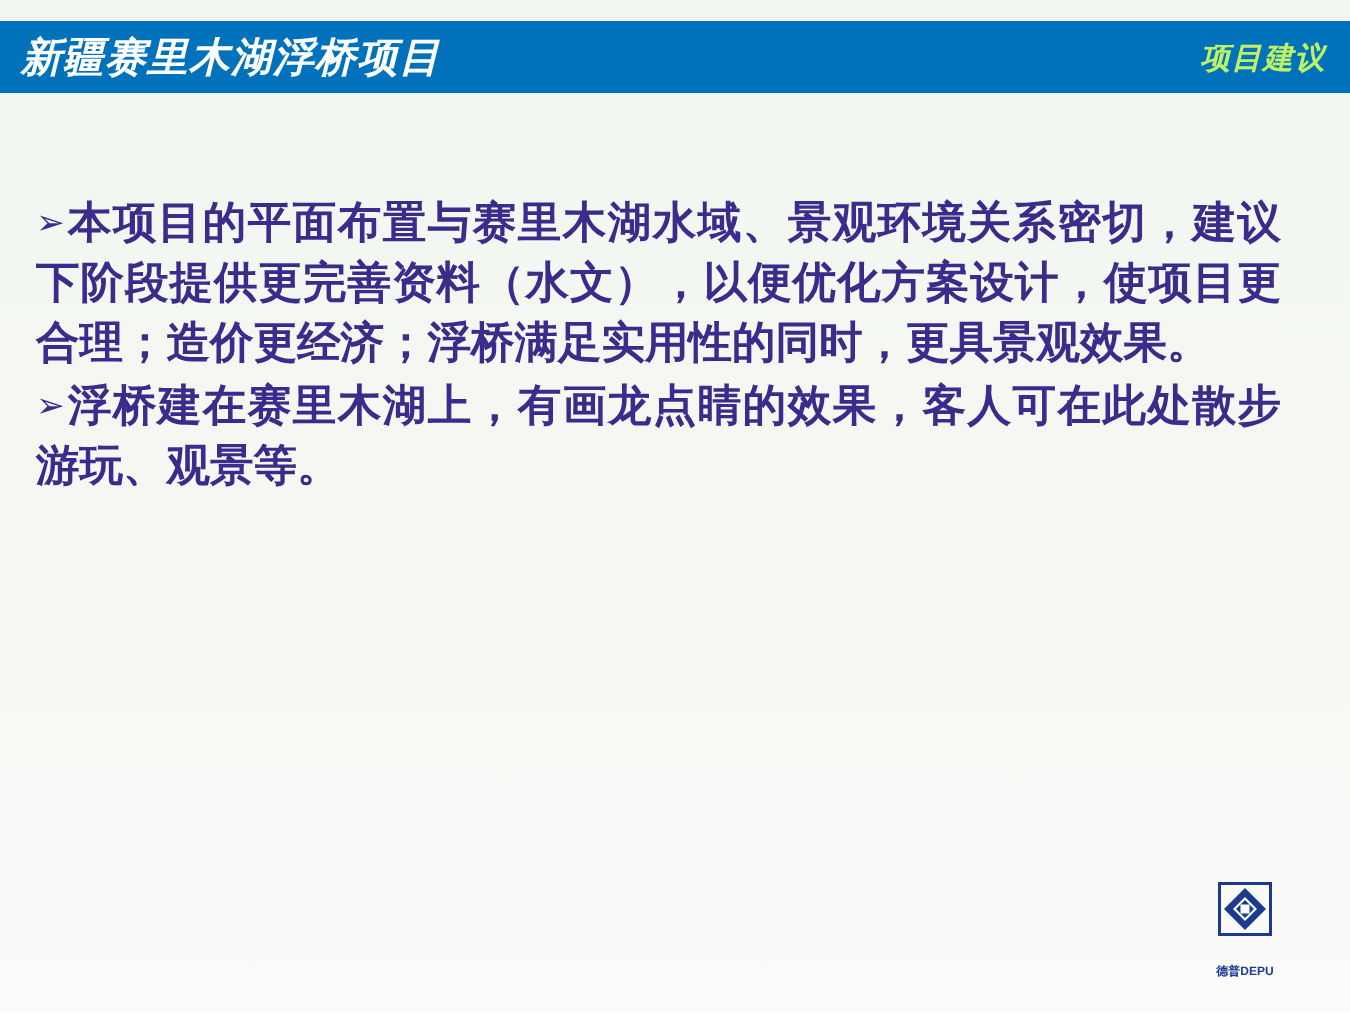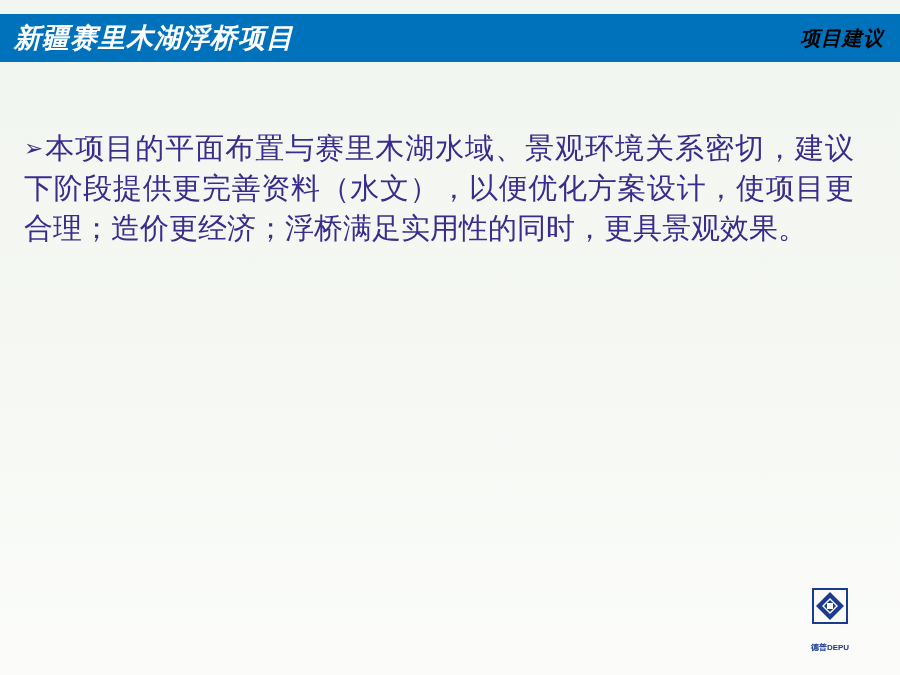--- a/index.html
+++ b/index.html
@@ -37,21 +37,21 @@
   .header-title {
     color: #ffffff;
     font-family: Liberation Serif, serif;
     font-weight: bold;
     font-style: italic;
     font-size: 27px;
     letter-spacing: 1px;
     white-space: nowrap;
   }
   .header-sub {
-    color: #000000;
+    color: #bef264;
     font-family: "Liberation Serif", serif;
     font-weight: bold;
     font-style: italic;
     font-size: 20px;
     letter-spacing: 1px;
     white-space: nowrap;
   }
   
   .content {
     position: absolute;
@@ -61,20 +61,21 @@
   }
   .bullet-para {
     color: #3b2c8c;
     font-family: "DejaVu Serif", serif;
     font-size: 29px;
     line-height: 1.38;
     margin: 0 0 2px 0;
     text-align: justify;
     text-justify: inter-ideograph;
     letter-spacing: 0px;
+    font-weight: bold;
   }
   .bullet-para .arrow {
     font-family: "DejaVu Sans", sans-serif;
     font-size: 23px;
     vertical-align: 2px;
     margin-right: 1px;
   }
   
   .logo {
     position: absolute;
@@ -105,20 +106,21 @@
 
   <div class="header">
     <div class="header-title">新疆赛里木湖浮桥项目</div>
     <div class="header-sub">项目建议</div>
   </div>
 
   <div class="content">
 
     <p class="bullet-para"><span class="arrow">➢</span><span>本项目的平面布置与赛里木湖水域、景观环境关系密切，建议下阶段提供更完善资料（水文），以便优化方案设计，使项目更合理；造价更经济；浮桥满足实用性的同时，更具景观效果。</span></p>
 
+    <p class="bullet-para"><span class="arrow">➢</span><span>浮桥建在赛里木湖上，有画龙点睛的效果，客人可在此处散步游玩、观景等。</span></p>
 
 
   </div>
 
   <div class="logo">
     <svg class="logo-mark" viewBox="0 0 40 40">
       <rect x="3" y="3" width="34" height="34" fill="none" stroke="#1b3b8f" stroke-width="2"></rect>
       <path d="M20 6 L34 20 L20 34 L6 20 Z" fill="#1b3b8f"></path>
       <path d="M20 12 L28 20 L20 28 L12 20 Z" fill="#ffffff"></path>
       <path d="M20 14 L26 20 L20 26 L14 20 Z" fill="#1b3b8f"></path>

